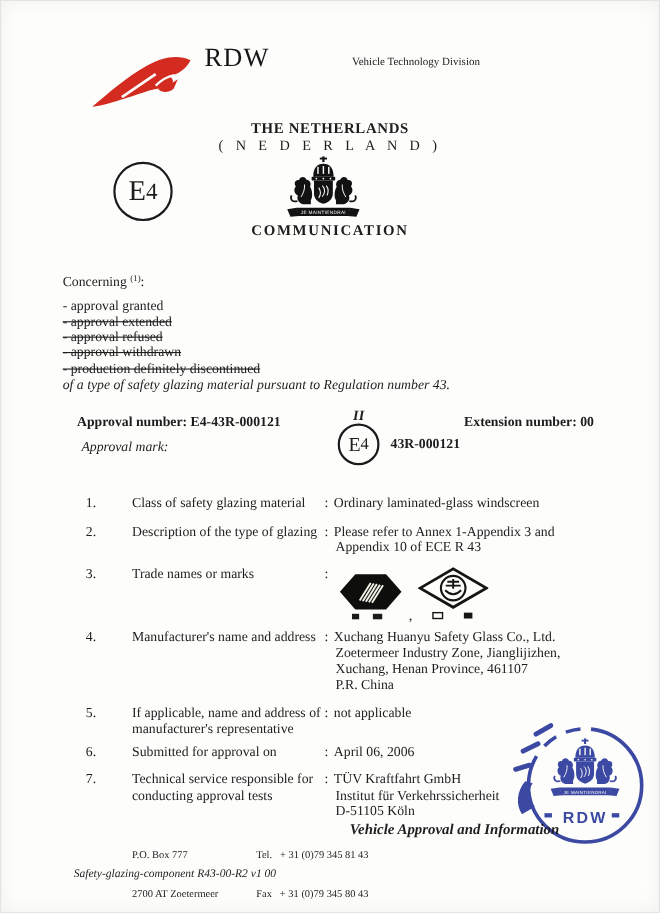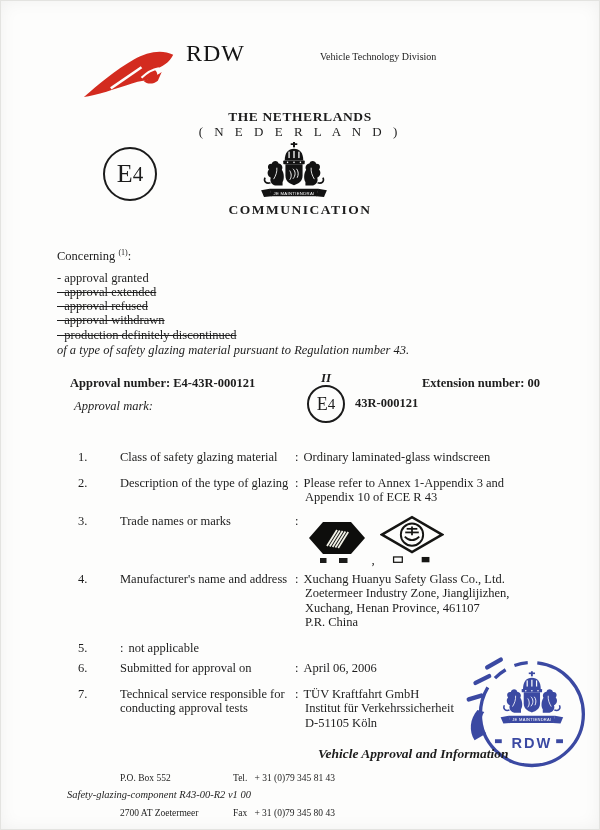--- a/index.html
+++ b/index.html
@@ -207,20 +207,24 @@
       <div class="val">
         <div class="vline first"><span class="colon">:</span><span>Xuchang Huanyu Safety Glass Co., Ltd.</span></div>
         <div class="vline cont">Zoetermeer Industry Zone, Jianglijizhen,</div>
         <div class="vline cont">Xuchang, Henan Province, 461107</div>
         <div class="vline cont">P.R. China</div>
       </div>
     </div>
 
     <div class="row mb-e">
       <div class="num">5.</div>
+      <div class="lbl">
+        <div>If applicable, name and address of</div>
+        <div>manufacturer's representative</div>
+      </div>
       <div class="val">
         <div class="vline first"><span class="colon">:</span><span>not applicable</span></div>
       </div>
     </div>
 
     <div class="row mb-f">
       <div class="num">6.</div>
       <div class="lbl">
           <div>Submitted for approval on</div>
         </div>
@@ -254,21 +258,21 @@
     <path d="M18 66 C10 75 9 88 15 97 L27 90 C21 83 21 73 25 68 Z" fill="currentColor"></path>
     <g transform="translate(32,26) scale(0.70)">
       <use href="#crest-sym"></use>
     </g>
     <rect x="36" y="96" width="7" height="4" fill="currentColor"></rect>
     <rect x="99" y="96" width="7" height="4" fill="currentColor"></rect>
     <text x="74" y="105" text-anchor="middle" font-size="15" font-weight="bold" letter-spacing="2" font-family="Liberation Sans, sans-serif" fill="currentColor">RDW</text>
   </svg>
 
   <div class="abs f-small f-addr">
-    <div>P.O. Box 552</div>
+    <div>P.O. Box 777</div>
     <div>2700 AT Zoetermeer</div>
     
   </div>
   <div class="abs f-small f-tel">
     <div>Tel.   + 31 (0)79 345 81 43</div>
     <div>Fax   + 31 (0)79 345 80 43</div>
     
   </div>
   <div class="abs tagline">Vehicle Approval and Information</div>
   <div class="abs docref">Safety-glazing-component R43-00-R2 v1 00</div>

